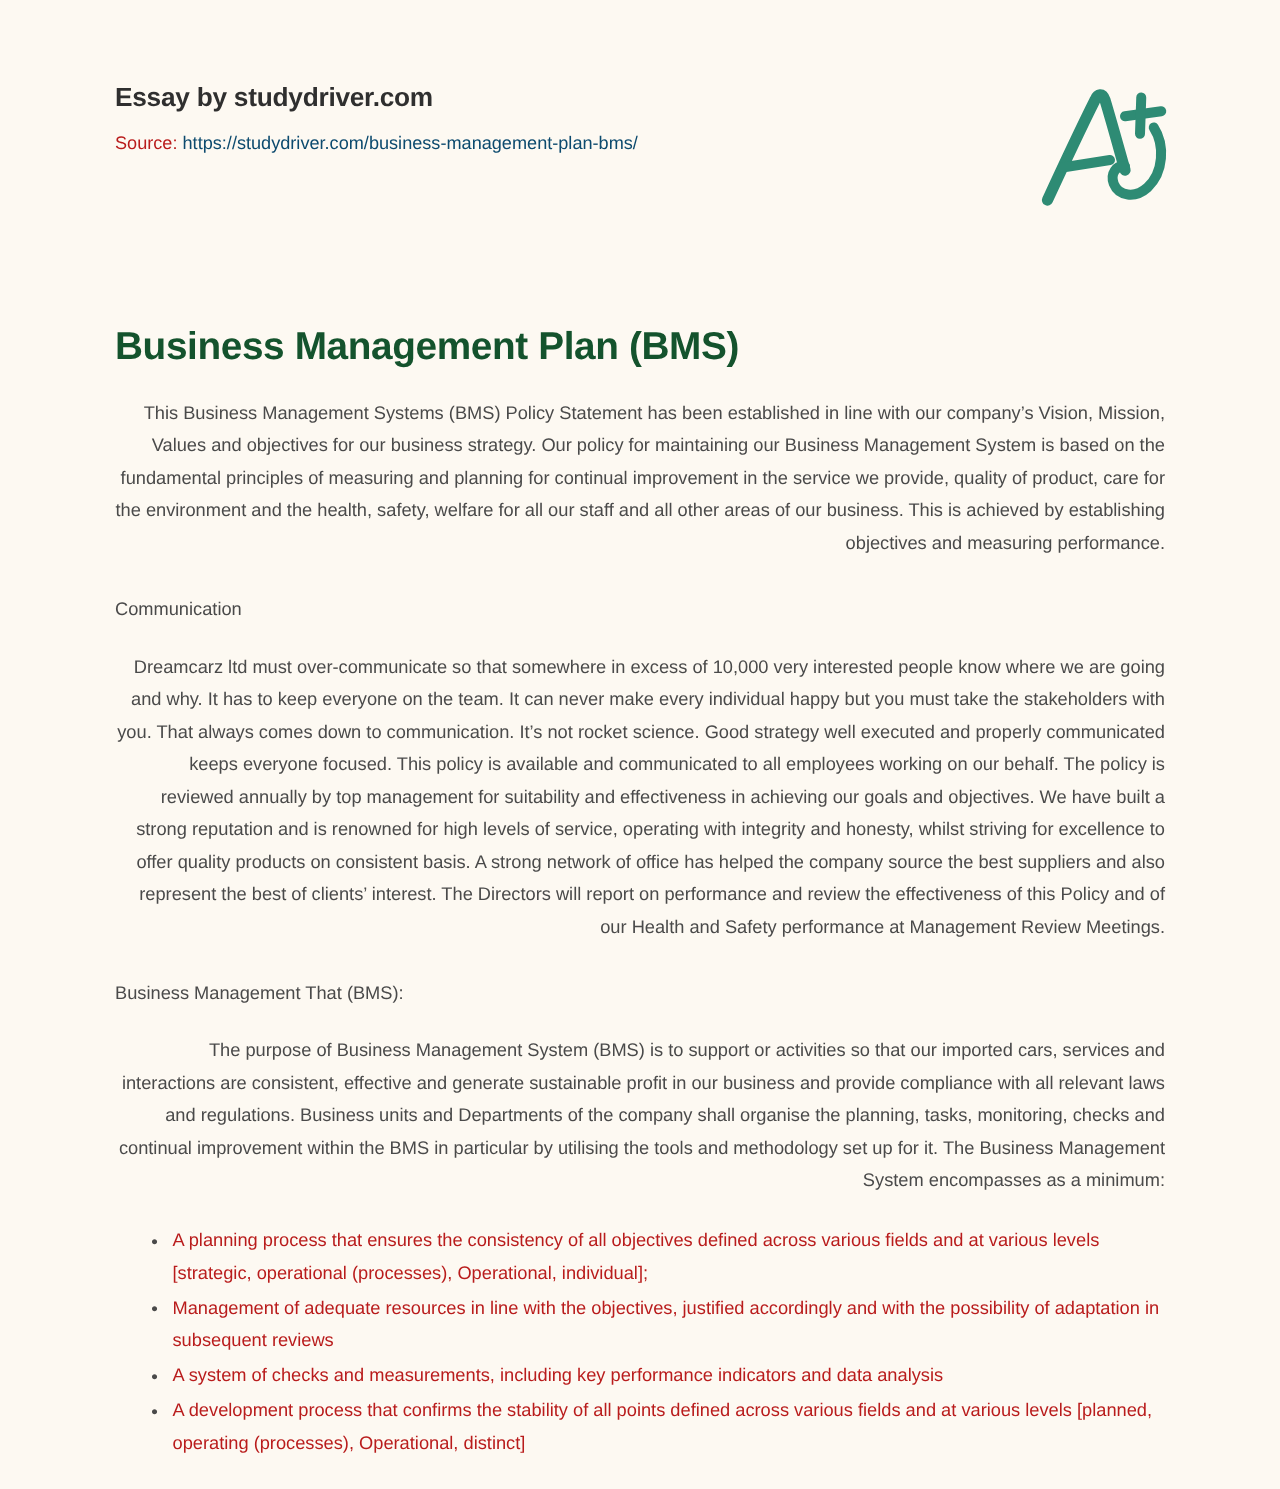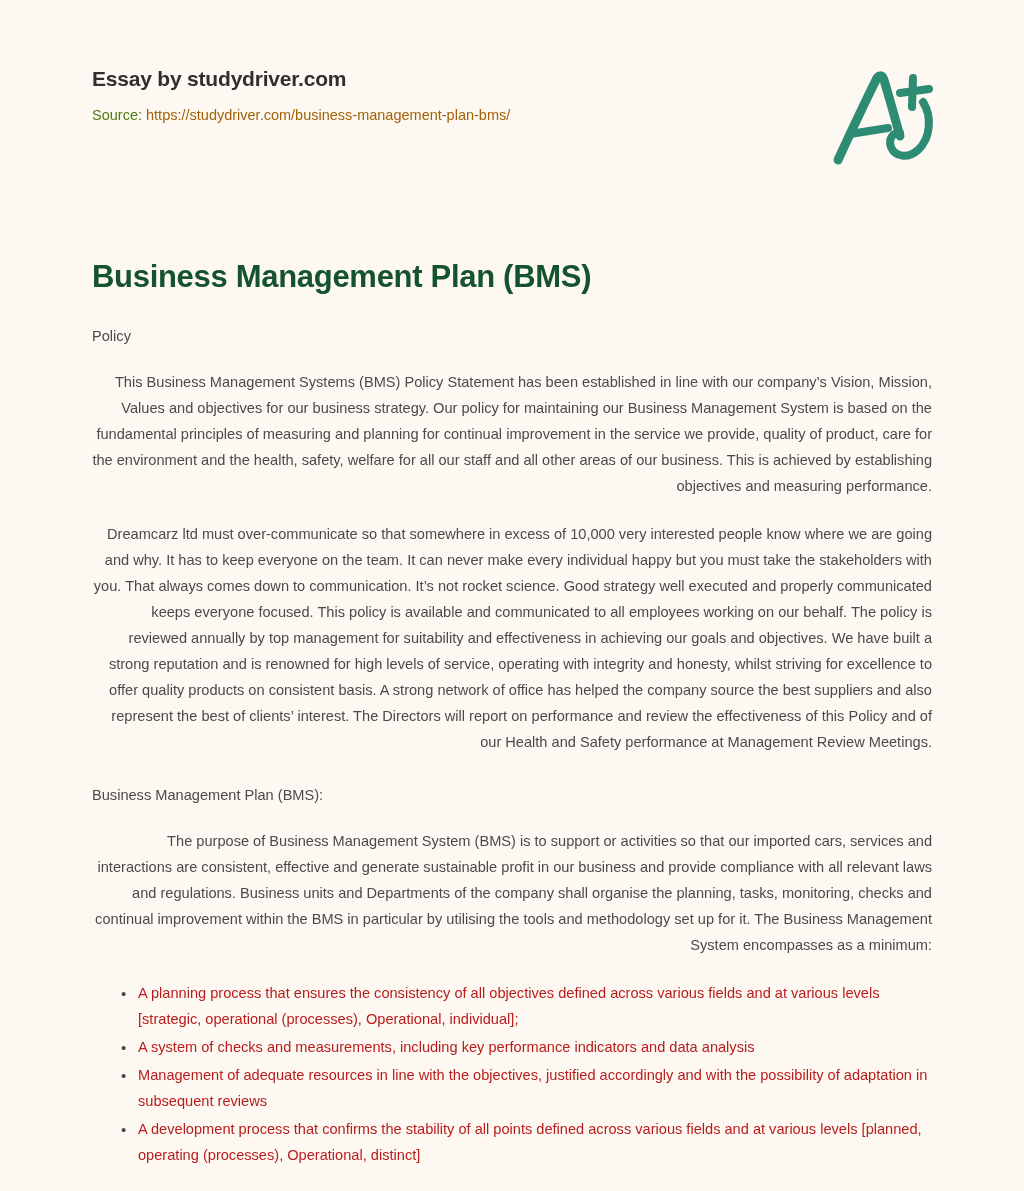--- a/index.html
+++ b/index.html
@@ -42,25 +42,25 @@
   }
 
   .source-line {
     margin-top: 15px;
     font-size: 14.5px;
     line-height: 1.3;
     color: #8a8a8a;
   }
 
   .source-label {
-    color: #4d7c0f;
+    color: #b91c1c;
   }
 
   .source-url {
-    color: #a16207;
+    color: #0c4a6e;
     text-decoration: none;
   }
 
   .logo {
     position: absolute;
     right: 84px;
     top: 62px;
     width: 110px;
     height: 108px;
   }
@@ -144,30 +144,30 @@
           <path d="M93 40 C 102 54, 101 76, 88 88 C 78 97, 65 95, 61 85 C 58 77, 63 70, 70 71" stroke-width="8"></path>
         </g>
       </svg>
     </div>
   </div>
 
   <div class="content">
 
     <h1 class="doc-title">Business Management Plan (BMS)</h1>
 
-    <div class="section-label">Policy</div>
     <p class="body-text">This Business Management Systems (BMS) Policy Statement has been established in line with our company’s Vision, Mission, Values and objectives for our business strategy. Our policy for maintaining our Business Management System is based on the fundamental principles of measuring and planning for continual improvement in the service we provide, quality of product, care for the environment and the health, safety, welfare for all our staff and all other areas of our business. This is achieved by establishing objectives and measuring performance.</p>
 
+    <div class="section-label">Communication</div>
     <p class="body-text">Dreamcarz ltd must over-communicate so that somewhere in excess of 10,000 very interested people know where we are going and why. It has to keep everyone on the team. It can never make every individual happy but you must take the stakeholders with you. That always comes down to communication. It’s not rocket science. Good strategy well executed and properly communicated keeps everyone focused. This policy is available and communicated to all employees working on our behalf. The policy is reviewed annually by top management for suitability and effectiveness in achieving our goals and objectives. We have built a strong reputation and is renowned for high levels of service, operating with integrity and honesty, whilst striving for excellence to offer quality products on consistent basis. A strong network of office has helped the company source the best suppliers and also represent the best of clients’ interest. The Directors will report on performance and review the effectiveness of this Policy and of our Health and Safety performance at Management Review Meetings.</p>
 
-    <div class="section-label">Business Management Plan (BMS):</div>
+    <div class="section-label">Business Management That (BMS):</div>
     <p class="body-text">The purpose of Business Management System (BMS) is to support or activities so that our imported cars, services and interactions are consistent, effective and generate sustainable profit in our business and provide compliance with all relevant laws and regulations. Business units and Departments of the company shall organise the planning, tasks, monitoring, checks and continual improvement within the BMS in particular by utilising the tools and methodology set up for it. The Business Management System encompasses as a minimum:</p>
 
     <ul class="bullets">
       <li>A planning process that ensures the consistency of all objectives defined across various fields and at various levels [strategic, operational (processes), Operational, individual];</li>
+      <li>Management of adequate resources in line with the objectives, justified accordingly and with the possibility of adaptation in subsequent reviews</li>
       <li>A system of checks and measurements, including key performance indicators and data analysis</li>
-      <li>Management of adequate resources in line with the objectives, justified accordingly and with the possibility of adaptation in subsequent reviews</li>
       <li>A development process that confirms the stability of all points defined across various fields and at various levels [planned, operating (processes), Operational, distinct]</li>
 
     </ul>
 
   </div>
 </div>
 
 </body></html>

